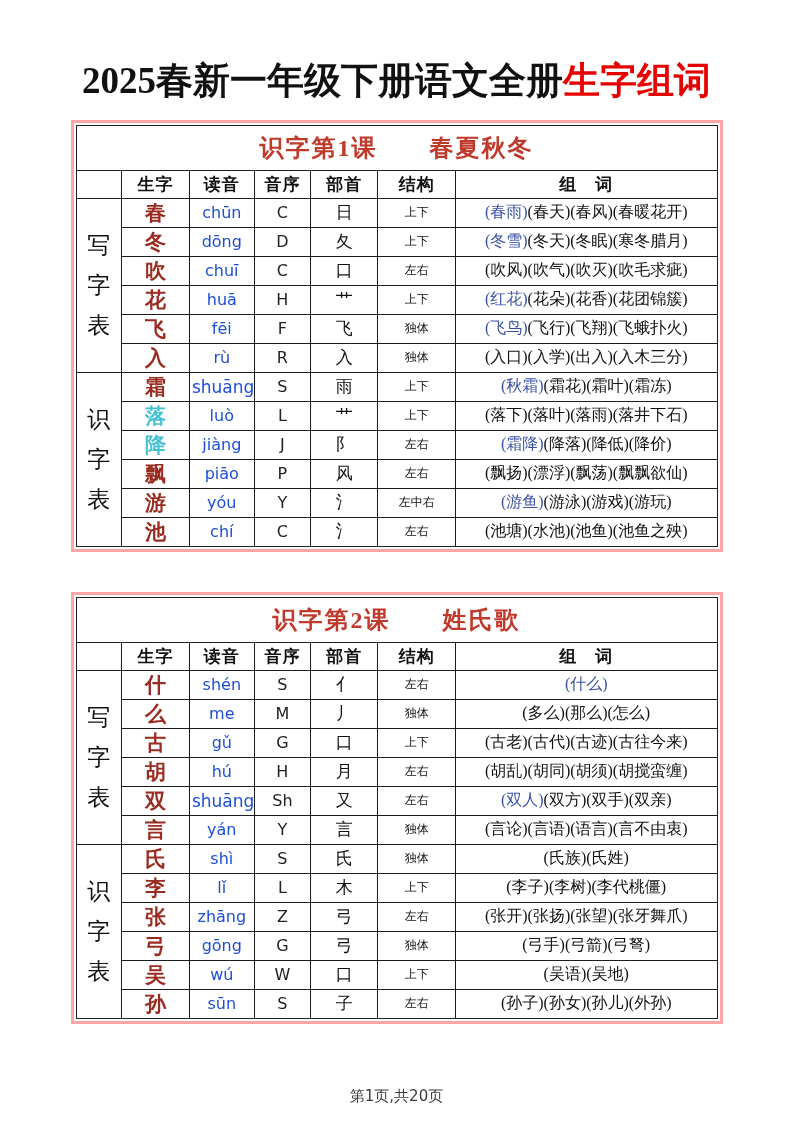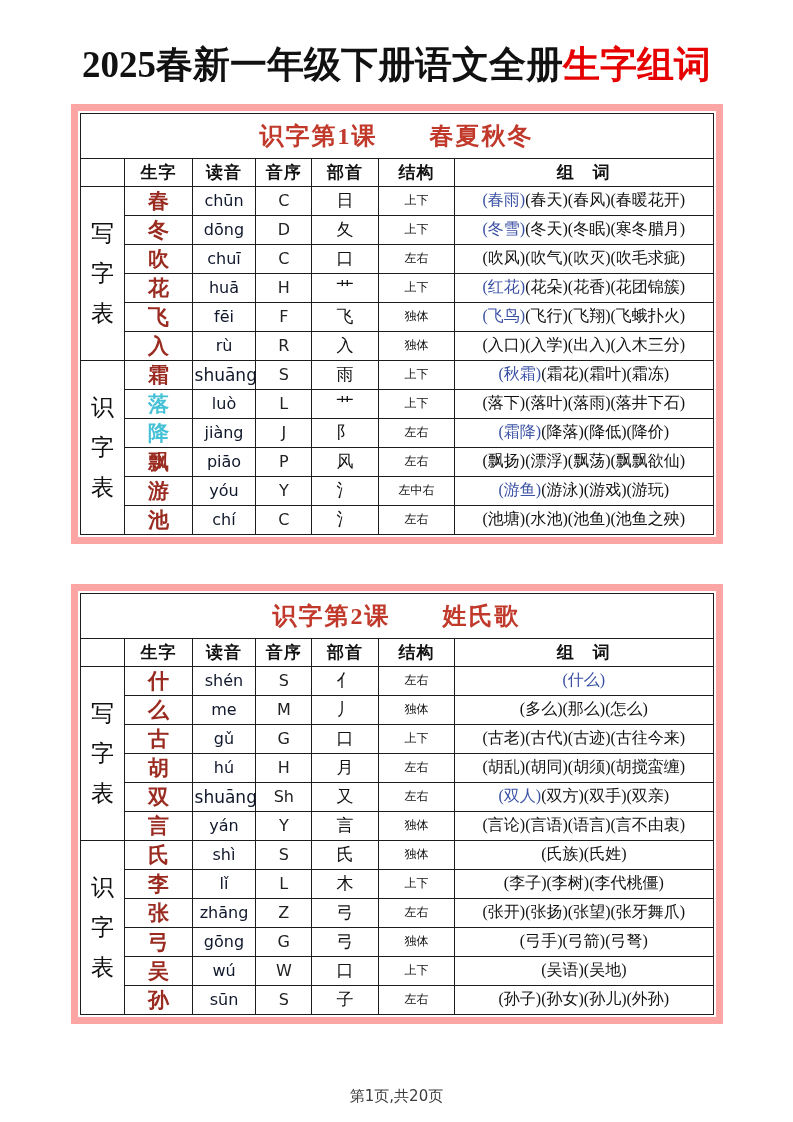--- a/index.html
+++ b/index.html
@@ -11,47 +11,47 @@
     --ink:#1c1c1c;
   }
   html,body{margin:0;padding:0;background:#ffffff;}
   body{
     width:793px;height:1122px;
     font-family:"Liberation Serif","DejaVu Serif",serif;
     color:#111;
   }
   .page{width:793px;height:1122px;position:relative;box-sizing:border-box;padding-top:44px;overflow:hidden;}
   .main-title{
-    text-align:center;font-size:37px;font-weight:bold;margin:0;line-height:1.15;
+    text-align:center;font-size:37px;font-weight:bold;margin:16px;line-height:1.15;
     letter-spacing:0px;white-space:nowrap;
   }
   .main-title .red{color:var(--title-red);}
   .subtitle{
     text-align:center;font-size:23px;font-weight:bold;margin-top:3px;letter-spacing:1px;
   }
   #tables{width:652px;margin:0 auto;}
   .table-box{
     width:652px;box-sizing:border-box;margin-top:17px;
-    border:7px solid #fca5a5;padding:2px;background:#fff;
+    border:3px solid #fca5a5;padding:2px;background:#fff;
   }
   .table-box + .table-box{margin-top:40px;}
   table.sheet{border-collapse:collapse;width:100%;table-layout:fixed;}
   table.sheet td,table.sheet th{
     border:1px solid var(--ink);text-align:center;vertical-align:middle;
     padding:0 2px;overflow:hidden;white-space:nowrap;
   }
   .lesson-title{
     height:44px;color:var(--lesson-red);font-size:24px;font-weight:bold;letter-spacing:2px;
   }
   .col-header th{height:27px;font-size:17px;font-weight:bold;letter-spacing:1px;}
   tr.row td{height:27.5px;}
   td.char{font-size:21px;font-weight:bold;}
   td.c-red{color:var(--char-red);}
   td.c-cyan{color:var(--char-cyan);}
-  td.pinyin{font-family:"DejaVu Sans","Liberation Sans",sans-serif;font-size:16px;color:#0f172a;}
+  td.pinyin{font-family:"DejaVu Sans","Liberation Sans",sans-serif;font-size:16px;color:#1d4ed8;}
   td.pinyin.small{font-size:17px;}
   td.initial{font-family:"DejaVu Sans","Liberation Sans",sans-serif;font-size:16px;color:#222;}
   td.radical{font-size:17px;}
   td.structure{font-size:12px;}
   td.words{font-size:16px;letter-spacing:0px;}
   td.words .word{white-space:nowrap;}
   td.words .word.hl{color:var(--word-blue);}
   td.section-cell{background:#fff;}
   .section-label{
     display:flex;flex-direction:column;align-items:center;justify-content:center;

